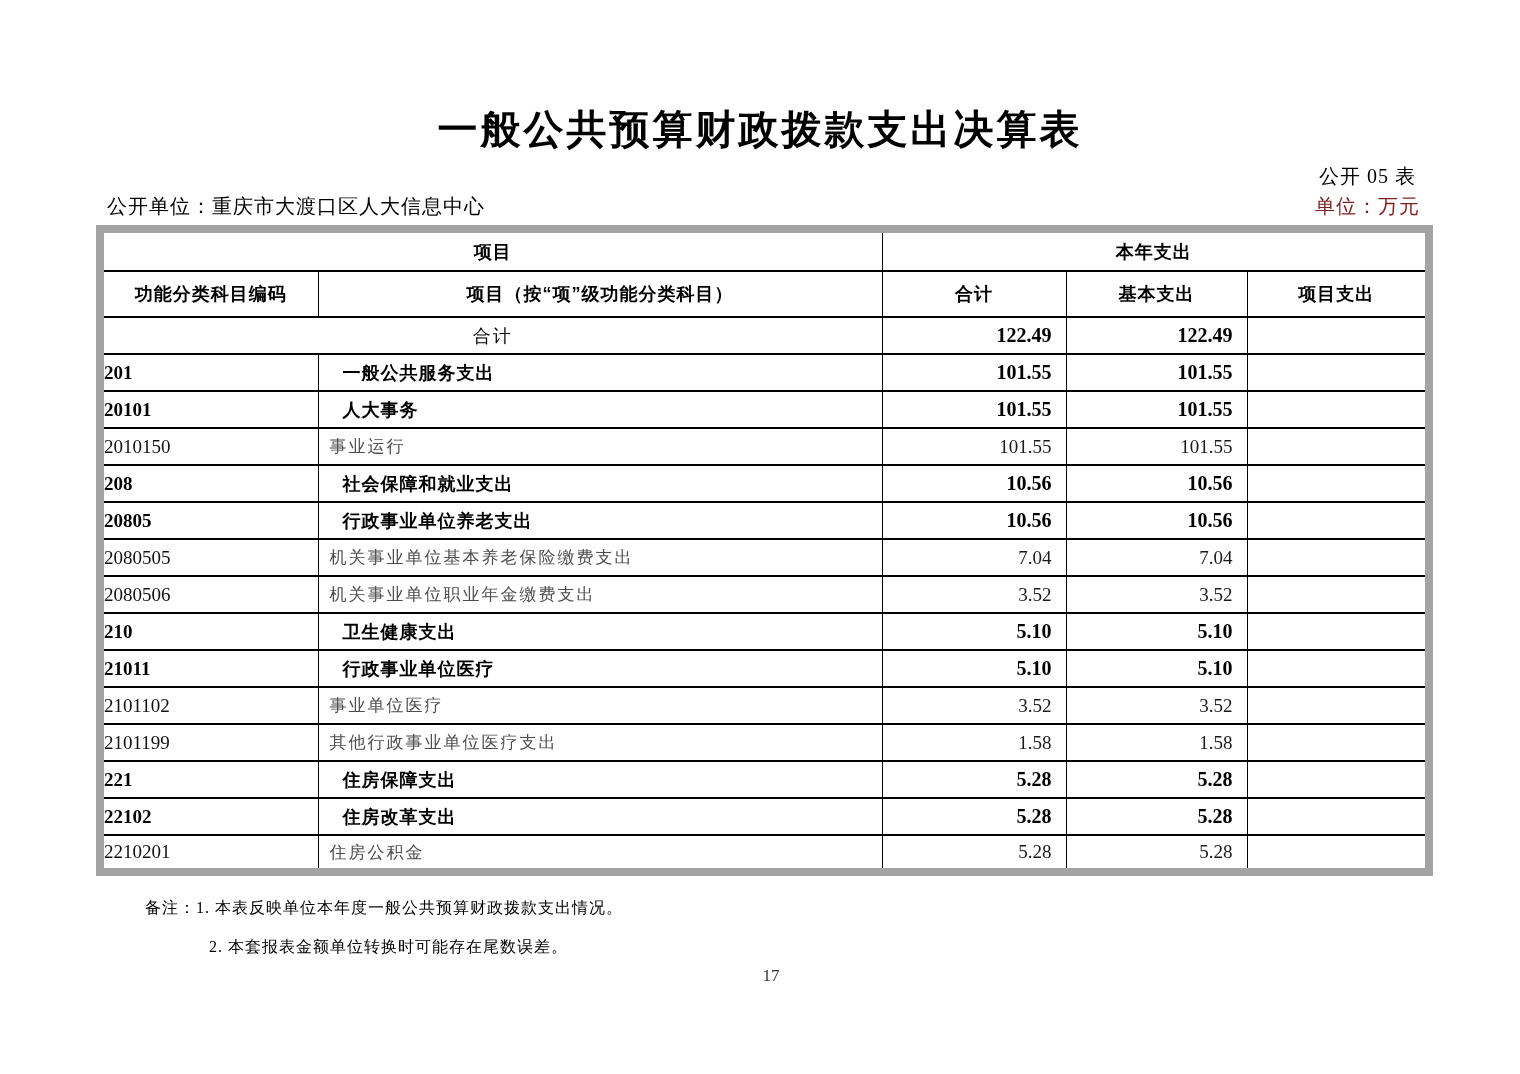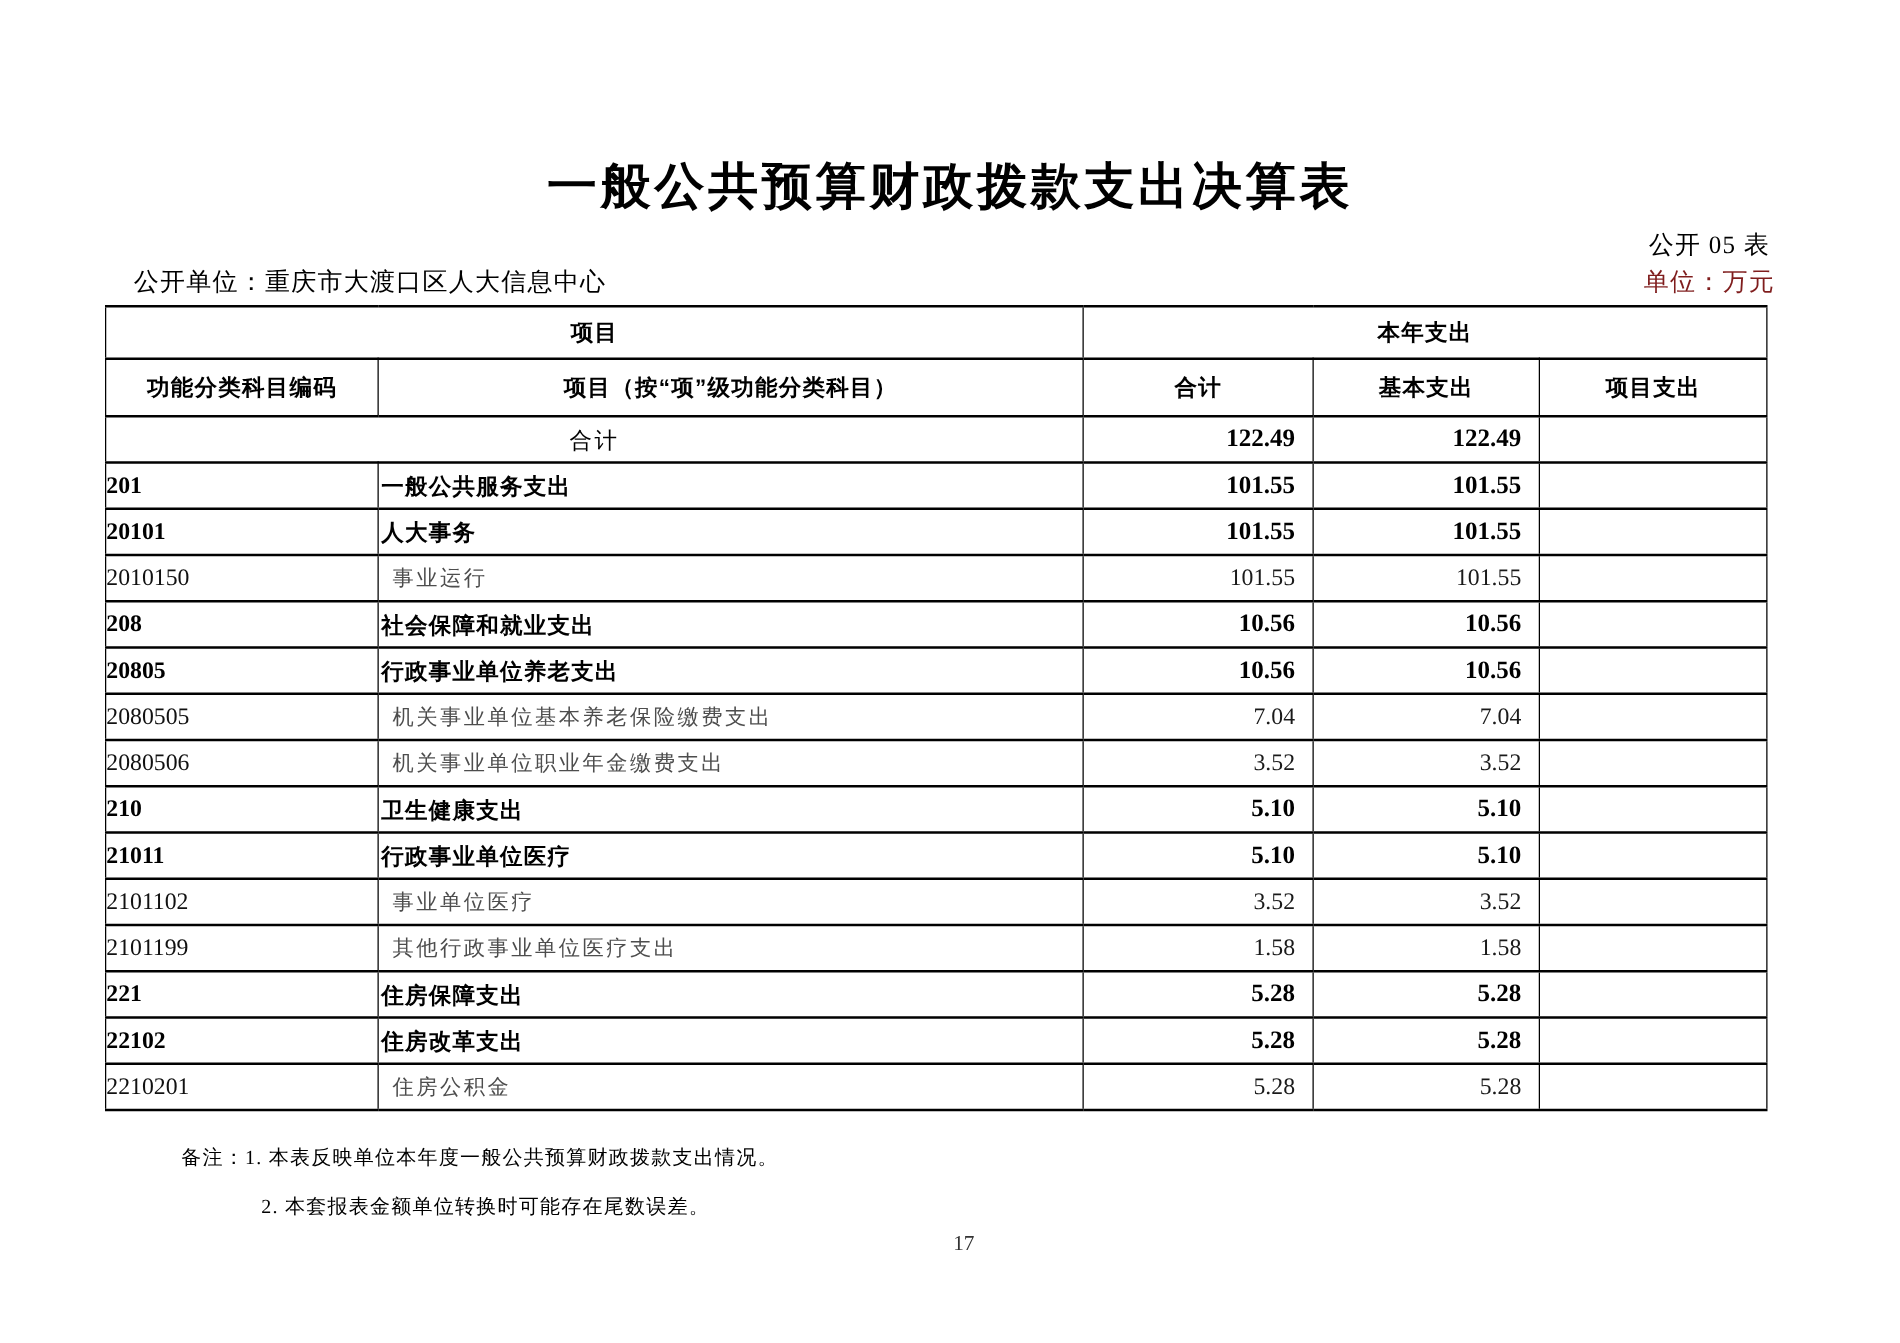--- a/index.html
+++ b/index.html
@@ -5,21 +5,20 @@
   * { margin: 0; padding: 0; box-sizing: border-box; }
   html, body { background: #ffffff; }
   body { font-family: "Liberation Serif", serif; }
 
   .page {
     position: relative;
     width: 1520px;
     height: 1046px;
     background: #ffffff;
     overflow: hidden;
-    margin-top: 19px;
   }
 
   .title {
     position: absolute;
     top: 102px;
     left: 0;
     width: 100%;
     text-align: center;
     font-family: "Liberation Sans", sans-serif;
     font-weight: bold;
@@ -51,25 +50,25 @@
     top: 193px;
     right: 100px;
     font-size: 20px;
     letter-spacing: 1px;
     color: #7f1d1d;
   }
 
   table.budget-table {
     position: absolute;
     top: 225px;
-    left: 84px;
+    left: 96px;
     width: 1330px;
     border-collapse: collapse;
     table-layout: fixed;
-    border: 1px solid #a3a3a3;
+    border: 8px solid #a3a3a3;
   }
 
   .budget-table th,
   .budget-table td {
     border-left: 1px solid #000;
     border-right: 1px solid #000;
     border-top: 2px solid #000;
     border-bottom: 2px solid #000;
     overflow: hidden;
     white-space: nowrap;
@@ -93,21 +92,21 @@
     font-family: "Liberation Serif", serif;
     font-size: 19px;
     text-align: left;
     padding-left: 0;
     color: #111;
   }
   tr.row-bold td.cell-code { font-weight: bold; color: #000; }
 
   td.cell-item {
     text-align: left;
-    padding-left: 2px;
+    padding-left: 24px;
   }
   tr.row-bold td.cell-item {
     font-family: "Liberation Sans", sans-serif;
     font-weight: bold;
     font-size: 18px;
     color: #000;
     letter-spacing: 1px;
   }
   tr.row-detail td.cell-item {
     font-family: "Liberation Serif", serif;

